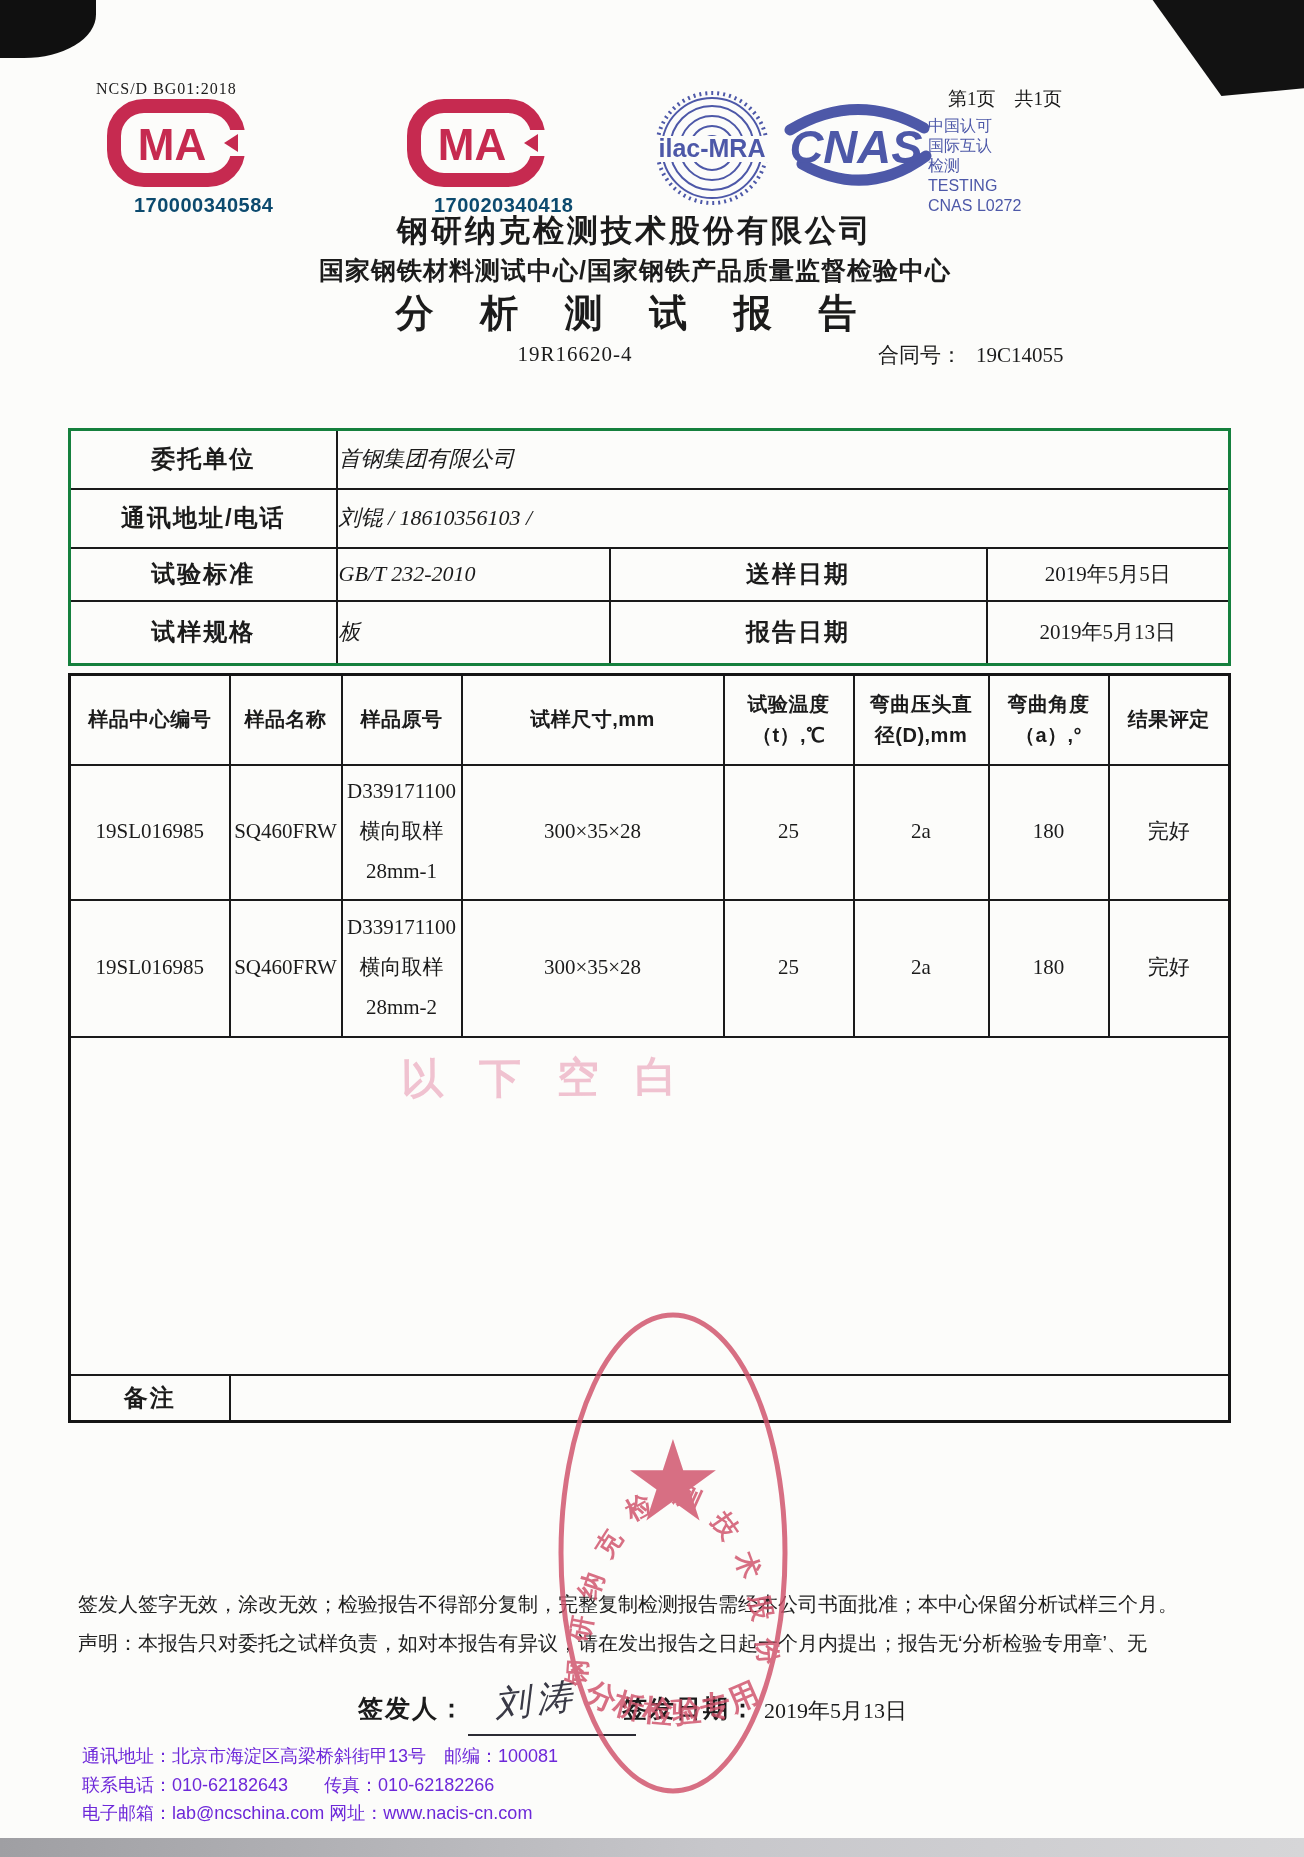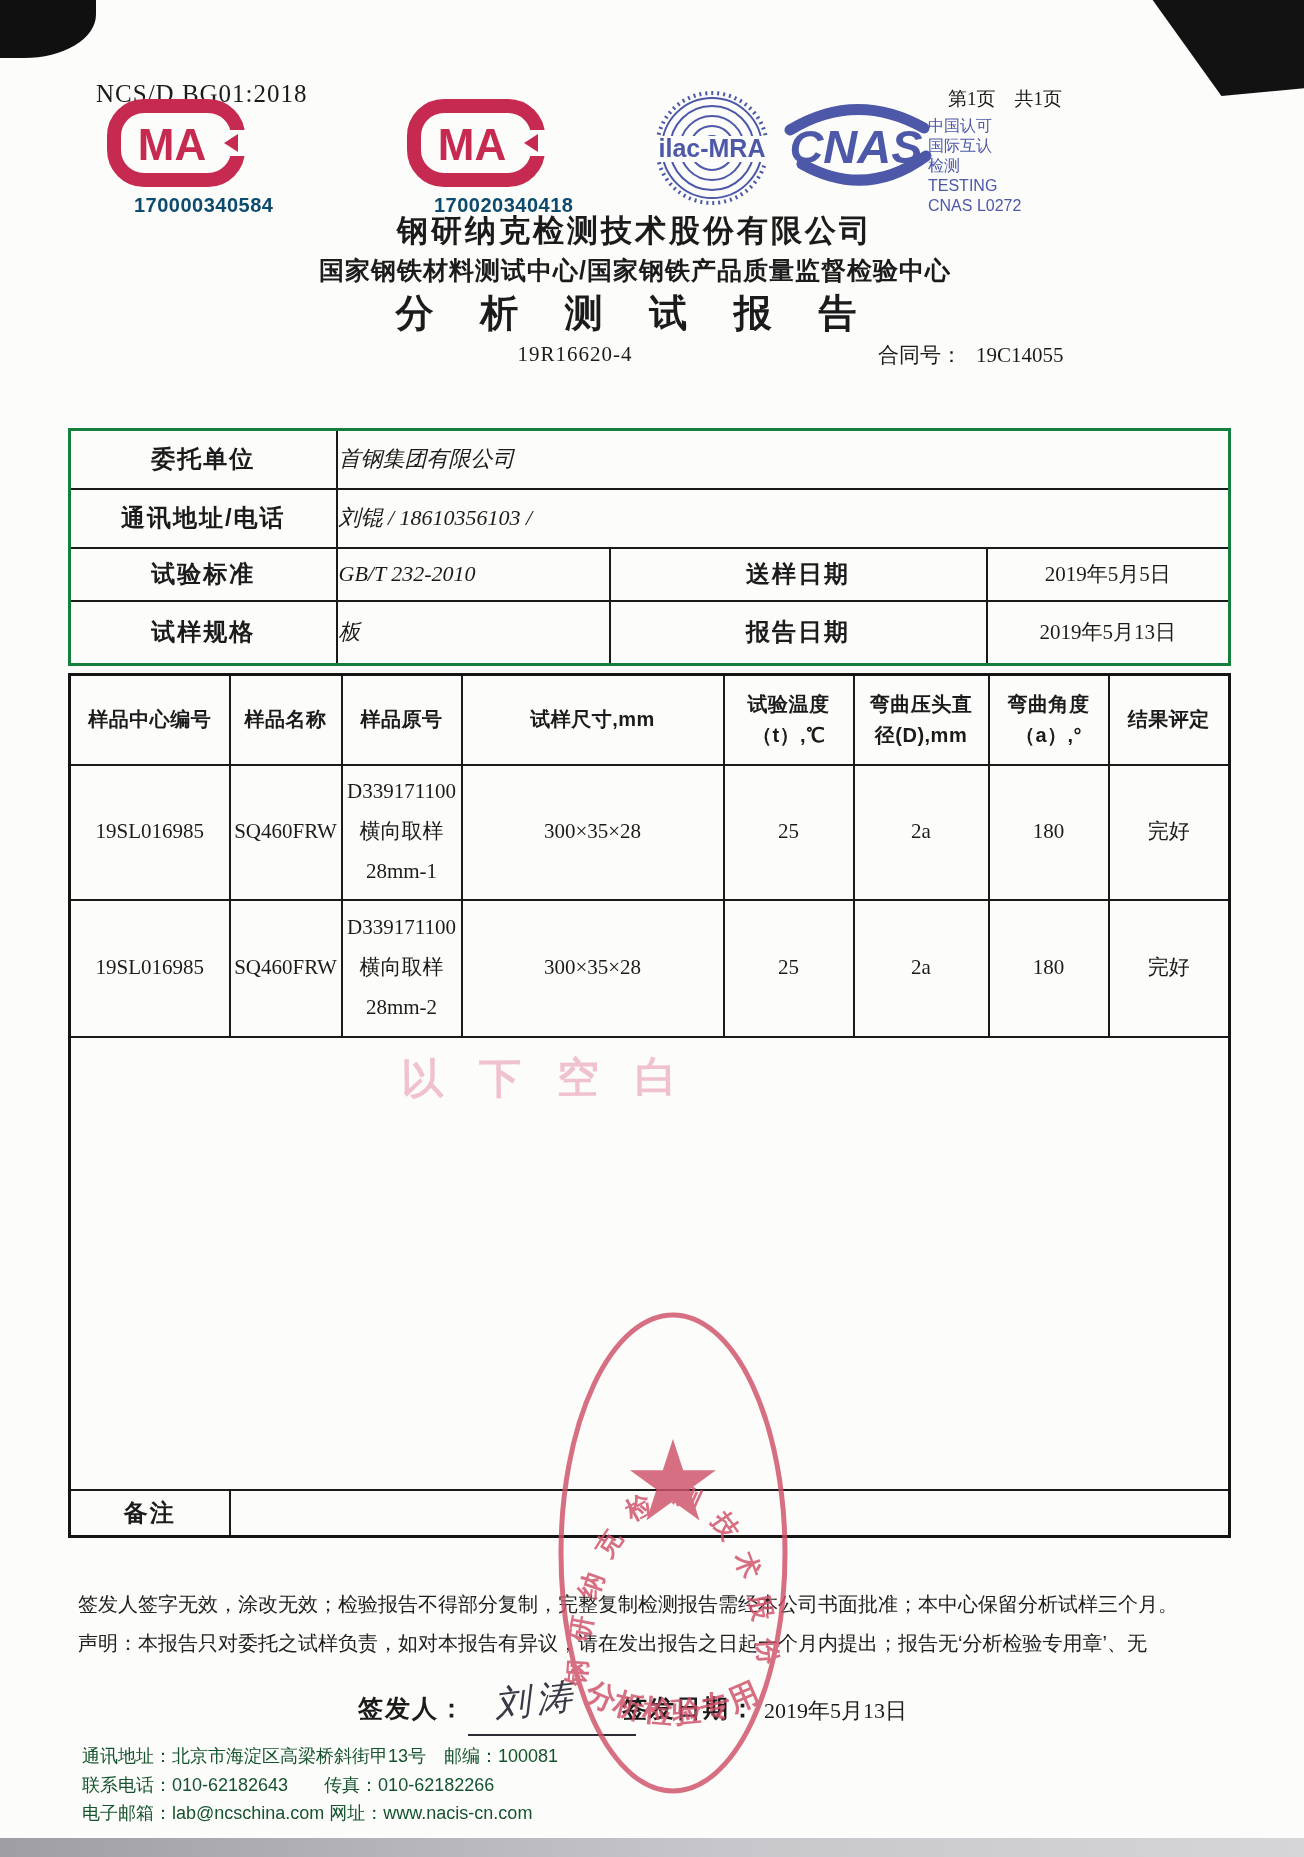--- a/index.html
+++ b/index.html
@@ -8,21 +8,21 @@
   .abs{position:absolute;}
   .sans{font-family:"Liberation Sans", sans-serif;}
 
   
   .art-tl{left:0;top:0;width:96px;height:58px;background:#101010;border-radius:0 0 75% 0;}
   .art-tr{right:0;top:0;width:172px;height:96px;background:#121212;
           clip-path:polygon(12% 0,100% 0,100% 92%,52% 100%);}
   .edge-bottom{left:0;top:1838px;width:1304px;height:19px;
           background:linear-gradient(90deg,#9f9fa3,#c7c7cb 55%,#d6d6d8);}
 
-  .doc-code{left:96px;top:80px;font-size:25px;letter-spacing:1px;}
+  .doc-code{left:96px;top:80px;font-size:16px;letter-spacing:1px;}
   .page-ind{left:948px;top:86px;font-size:19px;}
 
   .cma-block{width:140px;text-align:center;}
   .cma-num{display:block;margin-top:2px;font-size:20px;font-weight:bold;color:#0c4a6e;
            font-family:"Liberation Sans", sans-serif;letter-spacing:.5px;margin-left:28px;}
 
   .cnas-text{left:928px;top:116px;color:#4d58a8;font-size:16px;line-height:20px;}
 
   .hdr{left:20px;top:0;width:1230px;text-align:center;}
   .company{top:210px;font-size:31px;font-weight:bold;letter-spacing:3px;}
@@ -53,21 +53,21 @@
 
   .endline{left:68px;top:1543px;width:1160px;text-align:center;font-size:23px;
        font-weight:bold;font-family:"Liberation Sans", sans-serif;letter-spacing:1px;}
   .stmt{left:78px;top:1585px;width:1180px;font-size:20px;line-height:39px;color:#202020;}
   .issuer-lbl{left:358px;top:1692px;font-size:25px;font-weight:bold;letter-spacing:2px;}
   .sig{left:494px;top:1676px;font-size:36px;font-style:italic;color:#3a3a46;
        transform:rotate(-7deg);letter-spacing:6px;}
   .sig-line{left:468px;top:1734px;width:168px;height:2px;background:#2c2c34;}
   .issue-lbl{left:622px;top:1692px;font-size:25px;font-weight:bold;letter-spacing:2px;}
   .issue-val{left:764px;top:1696px;font-size:22px;}
-  .contacts{left:82px;top:1742px;font-size:18px;line-height:28.5px;color:#14532d;}
+  .contacts{left:82px;top:1742px;font-size:18px;line-height:28.5px;color:#6d28d9;}
 
   .stamp{left:550px;top:1305px;opacity:.82;}
 </style>
 </head>
 <body>
 
 <div class="page">
 
   <div class="abs art-tl"></div>
   <div class="abs art-tr"></div>
@@ -204,21 +204,21 @@
       <td class="cell">SQ460FRW</td>
       <td class="cell">D339171100
 横向取样
 28mm-2</td>
       <td class="cell">300×35×28</td>
       <td class="cell">25</td>
       <td class="cell">2a</td>
       <td class="cell">180</td>
       <td class="cell">完好</td>
     </tr>
-    <tr style="height:453px;">
+    <tr style="height:338px;">
       <td colspan="8" class="blank-cell">
         <span class="blank-stamp">以下空白</span>
       </td>
     </tr>
     <tr style="height:47px;">
       <td class="lbl">备注</td>
       <td colspan="7"></td>
     </tr>
   </tbody>
     </table>

